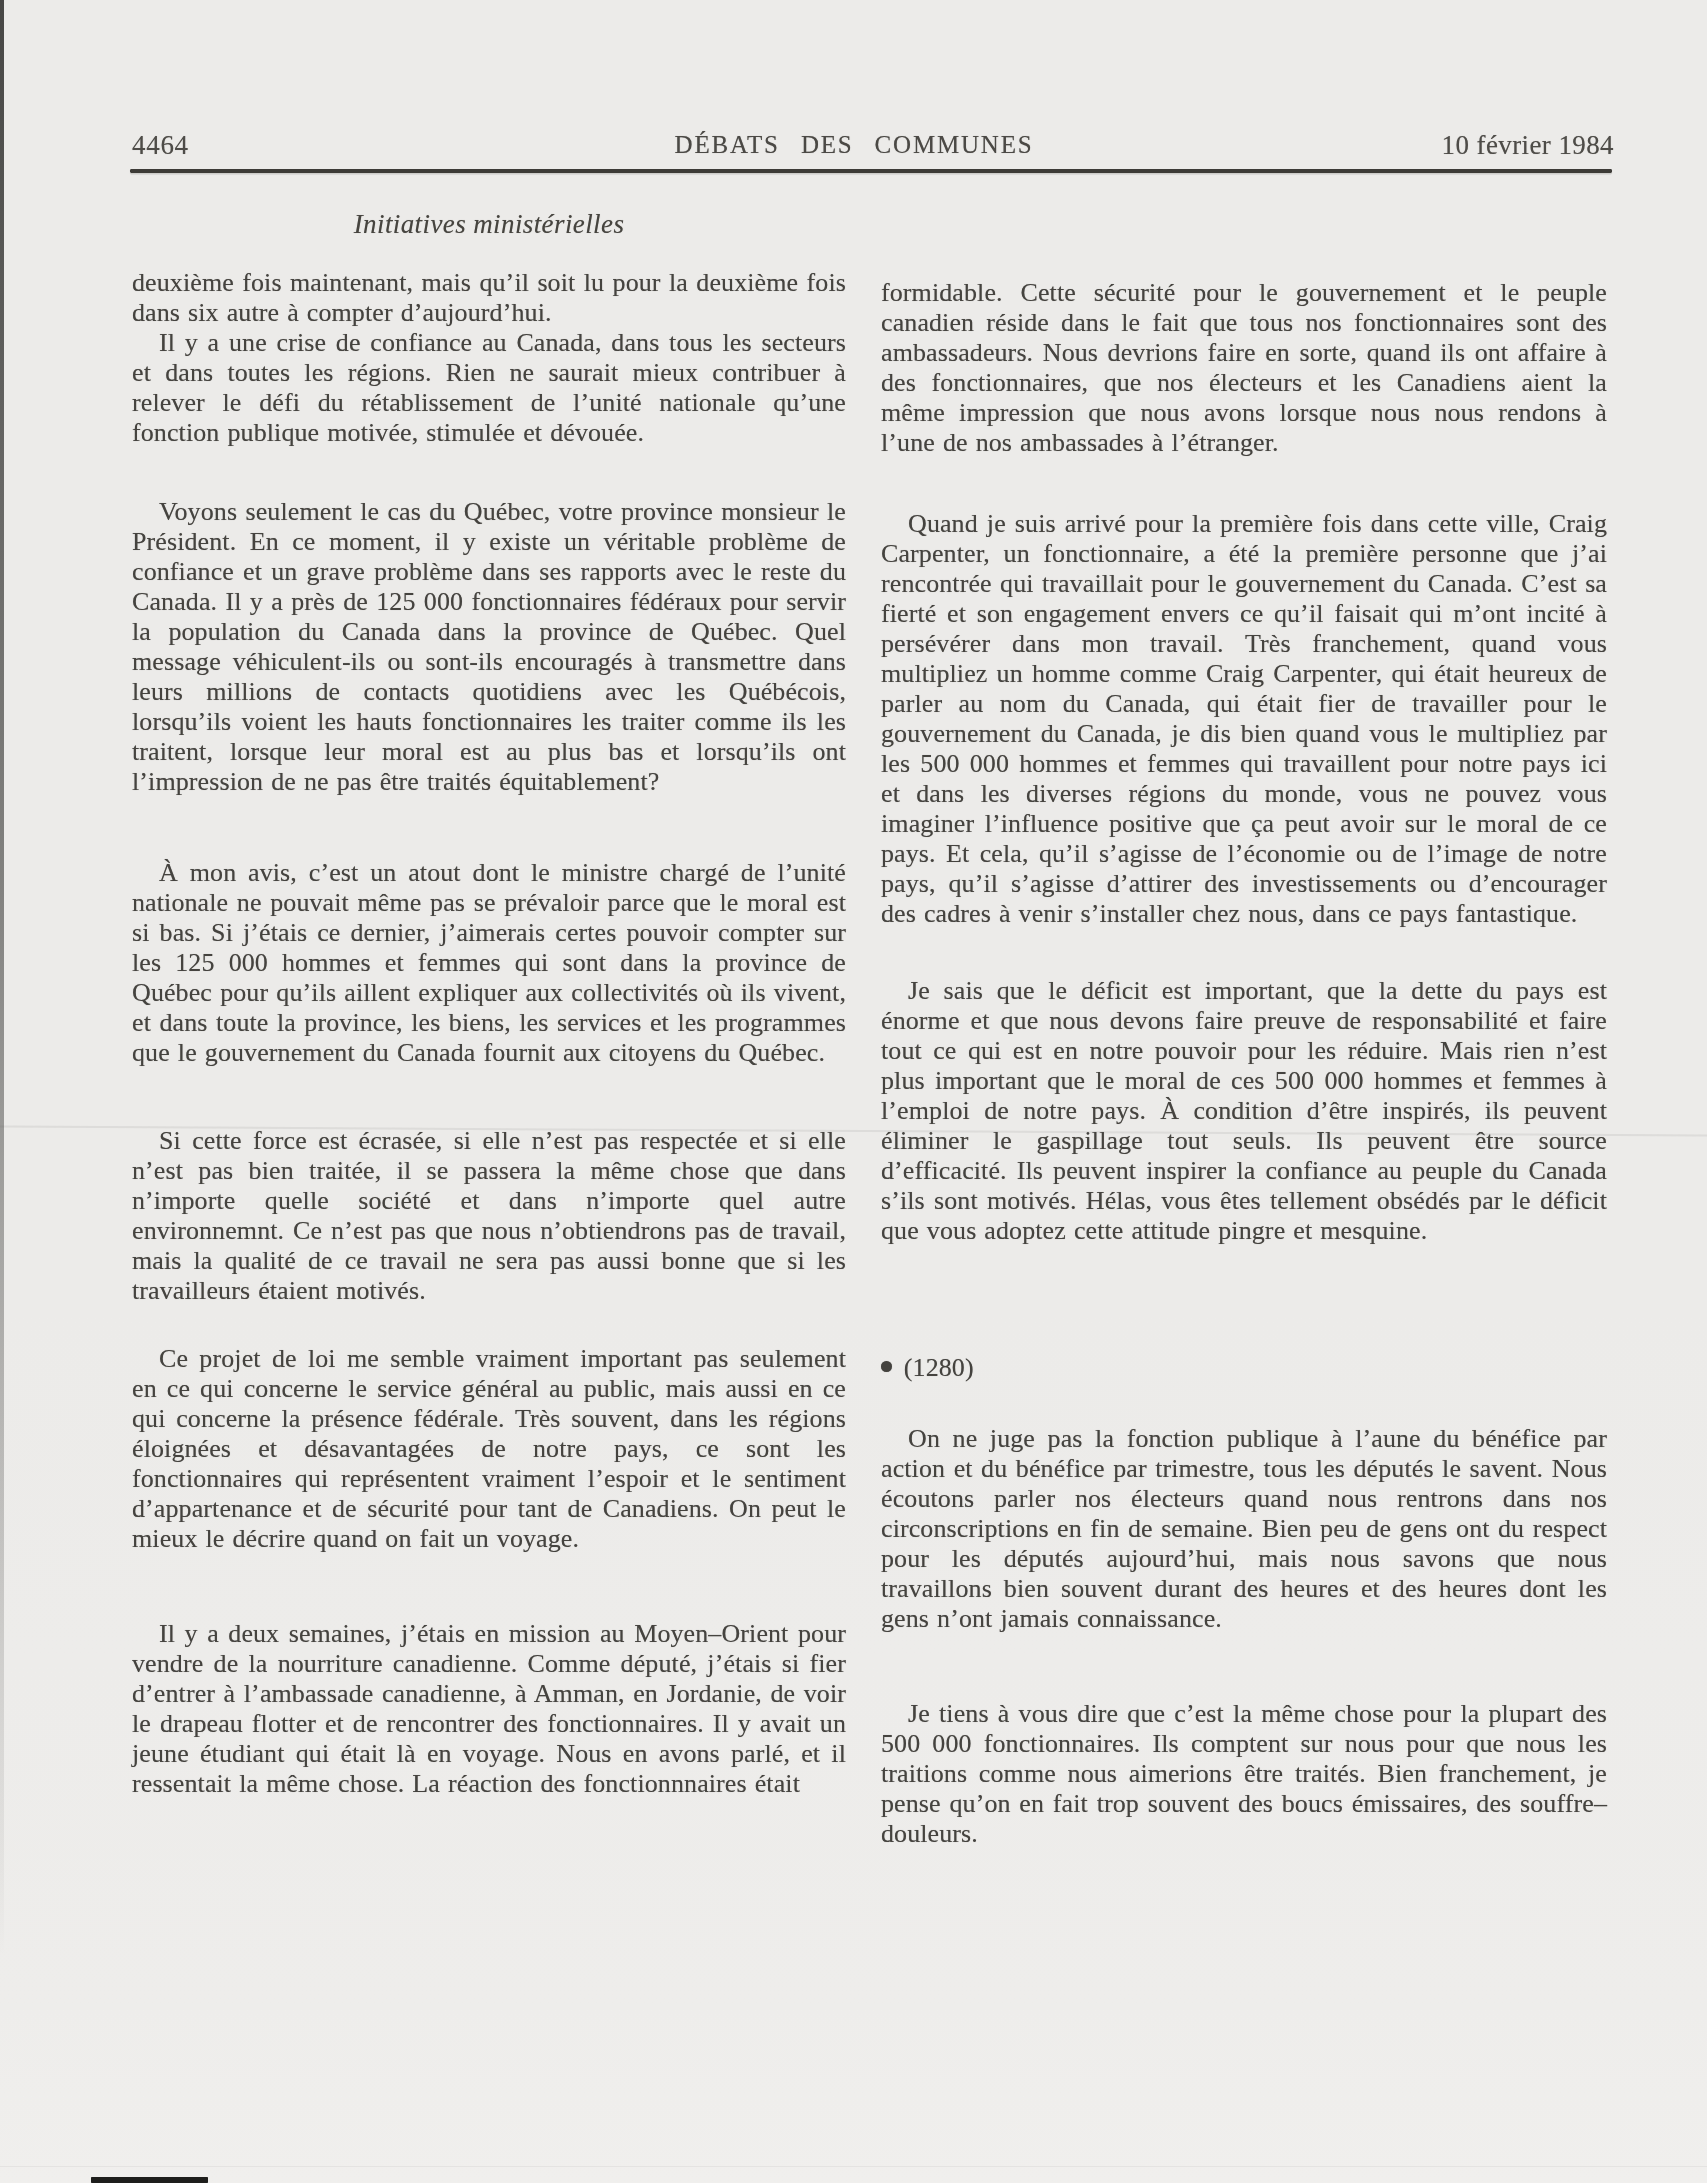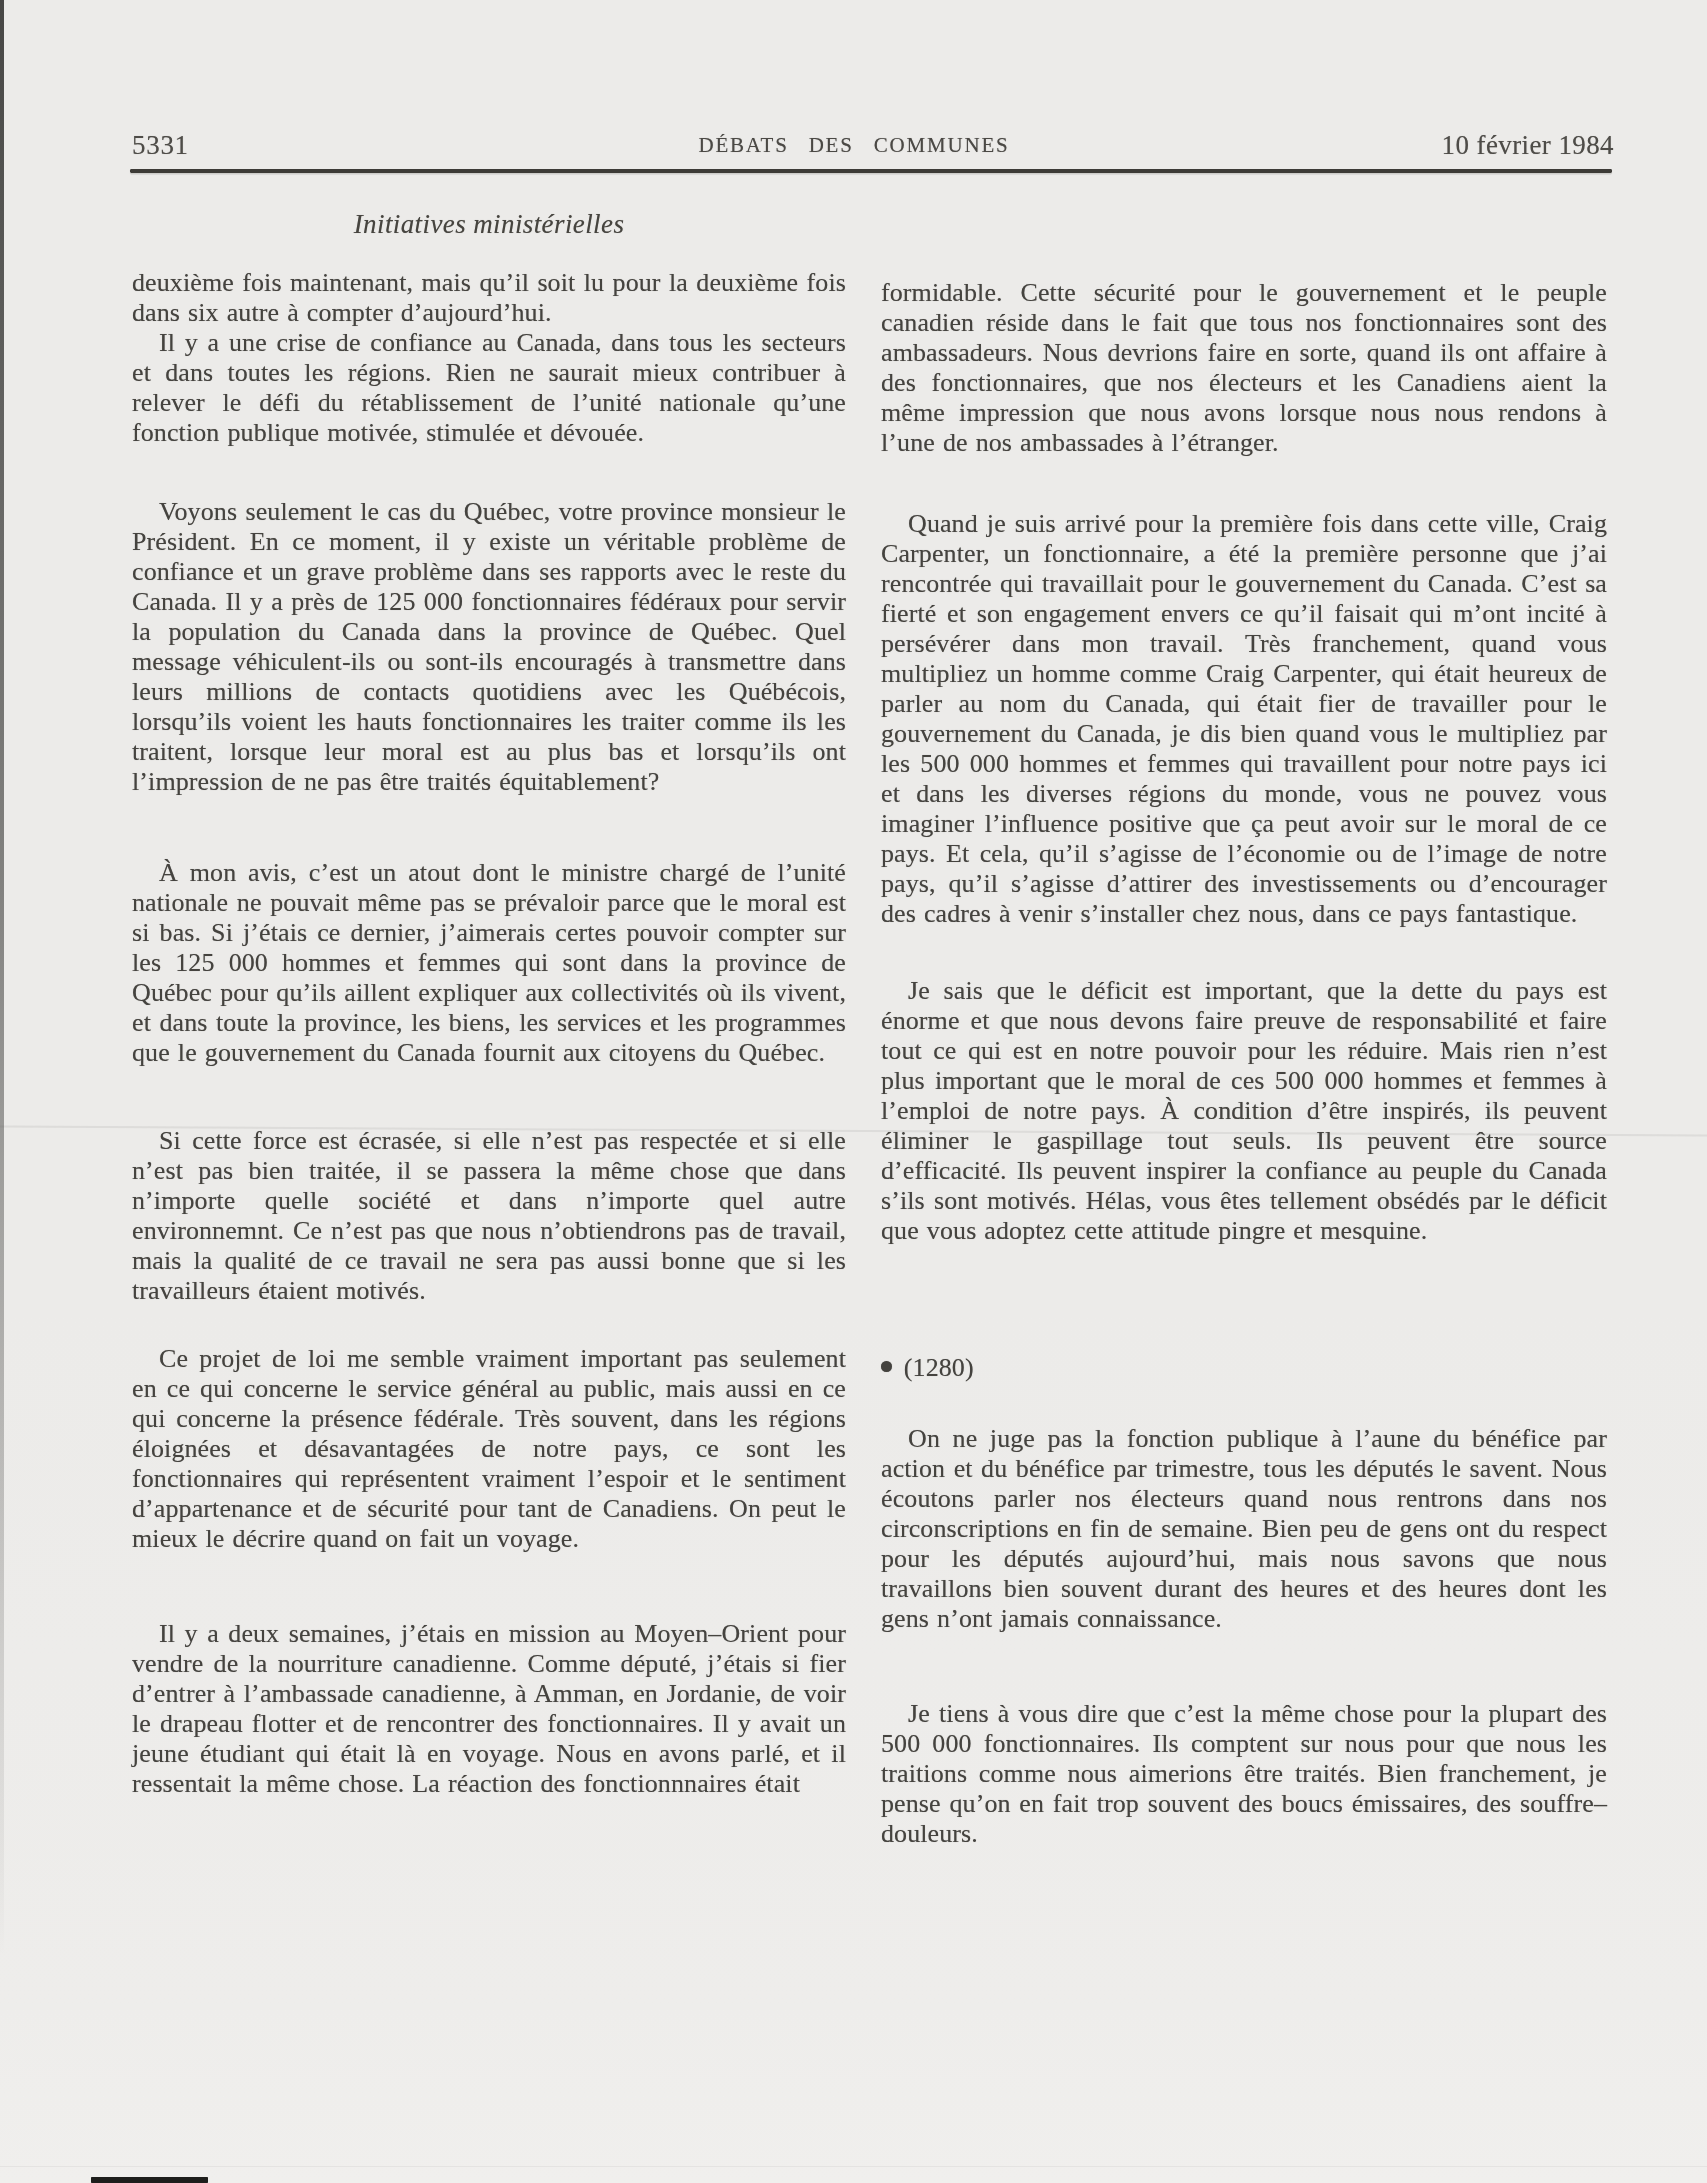--- a/index.html
+++ b/index.html
@@ -26,21 +26,21 @@
     line-height: 28.5px;
     color: #4e4c48;
     letter-spacing: 0.7px;
     text-shadow: 0 0 0.7px rgba(70,68,64,0.45);
   }
   .header-title {
     position: absolute;
     left: 50%;
     top: 130px;
     transform: translateX(-50%);
-    font-size: 21px;
+    font-size: 25px;
     line-height: 30px;
     letter-spacing: 1.8px;
     word-spacing: 13px;
     white-space: nowrap;
     color: #4b4945;
     text-shadow: 0 0 0.7px rgba(70,68,64,0.5);
   }
   .header-date {
     position: absolute;
     right: 94px;
@@ -153,21 +153,21 @@
     height: 6.4px;
     background: #1e1e1c;
     border-radius: 0.7px;
   }
 </style>
 </head>
 <body>
 
 <div class="page">
 
-  <div class="header-pagenum">5331</div>
+  <div class="header-pagenum">4464</div>
 
   <div class="header-title">DÉBATS DES COMMUNES</div>
 
   <div class="header-date">10 février 1984</div>
 
   <div class="header-rule"></div>
 
   <div class="section-heading">Initiatives ministérielles</div>
 
   <div class="col col-left">

